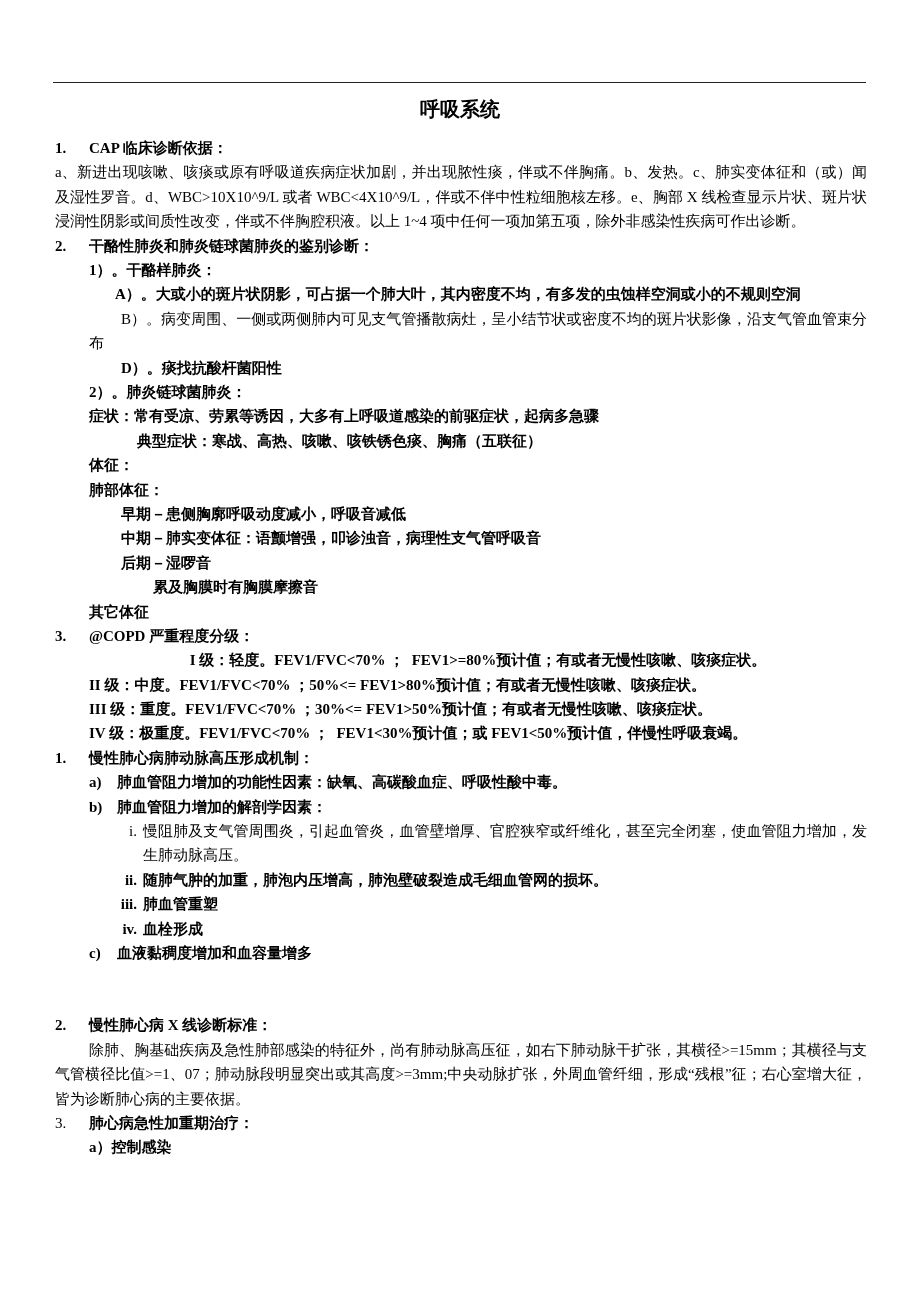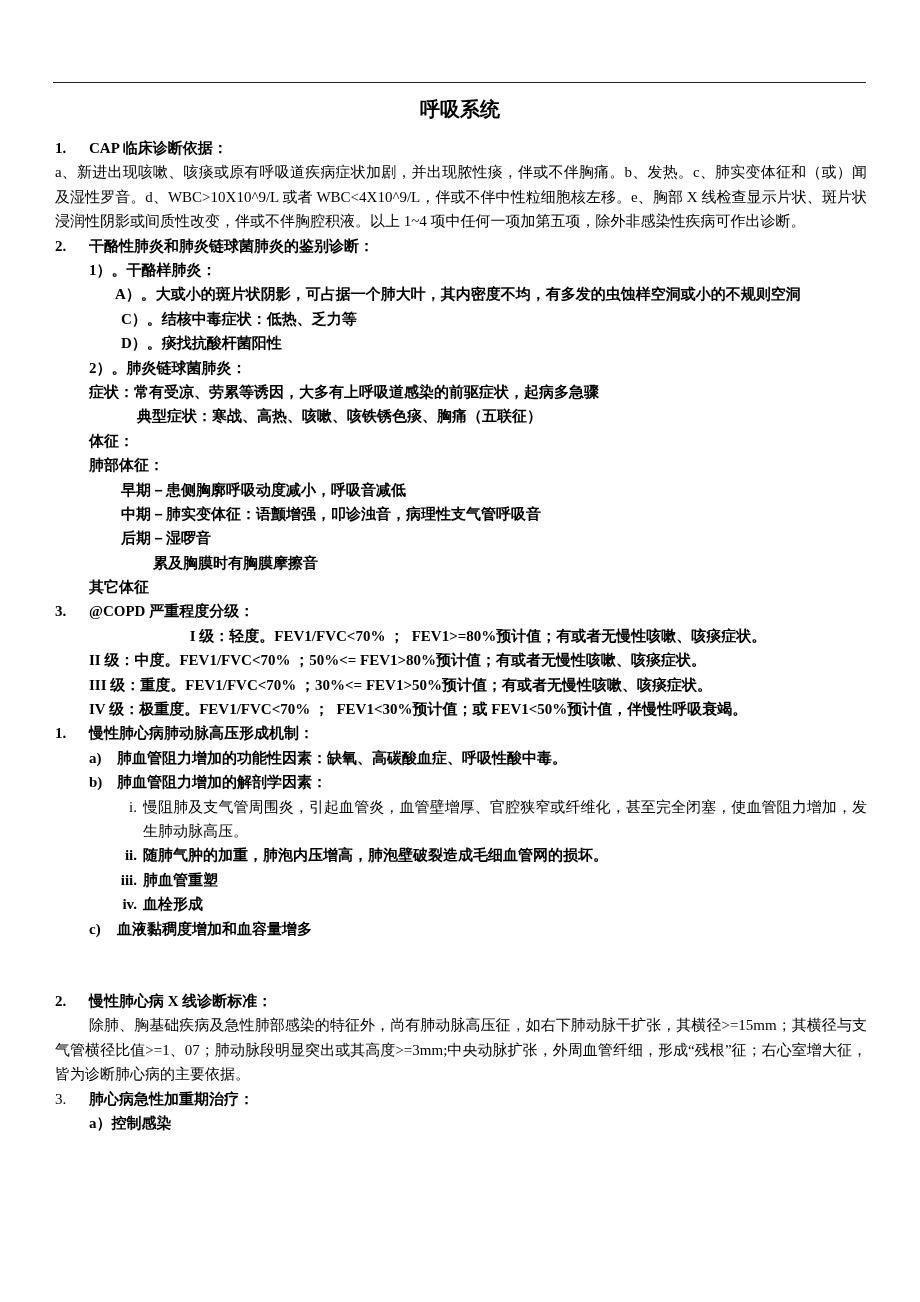--- a/index.html
+++ b/index.html
@@ -33,21 +33,21 @@
   <div class="line h">
     <span class="num">1.</span><span>CAP 临床诊断依据：</span>
   </div>
   <div class="wrap">a、新进出现咳嗽、咳痰或原有呼吸道疾病症状加剧，并出现脓性痰，伴或不伴胸痛。b、发热。c、肺实变体征和（或）闻及湿性罗音。d、WBC&gt;10X10^9/L 或者 WBC&lt;4X10^9/L，伴或不伴中性粒细胞核左移。e、胸部 X 线检查显示片状、斑片状浸润性阴影或间质性改变，伴或不伴胸腔积液。以上 1~4 项中任何一项加第五项，除外非感染性疾病可作出诊断。</div>
 
   <div class="line h">
     <span class="num">2.</span><span>干酪性肺炎和肺炎链球菌肺炎的鉴别诊断：</span>
   </div>
   <div class="line i1">1）。干酪样肺炎：</div>
   <div class="line i2">A）。大或小的斑片状阴影，可占据一个肺大叶，其内密度不均，有多发的虫蚀样空洞或小的不规则空洞</div>
-  <div class="line i2b">C）。结核中毒症状：低热、乏力等</div>
+  <div class="wrap" style="padding-left:34px;text-indent:32px;">B）。病变周围、一侧或两侧肺内可见支气管播散病灶，呈小结节状或密度不均的斑片状影像，沿支气管血管束分布</div>
   <div class="line i2b">D）。痰找抗酸杆菌阳性</div>
   <div class="line i1">2）。肺炎链球菌肺炎：</div>
   <div class="line i1">症状：常有受凉、劳累等诱因，大多有上呼吸道感染的前驱症状，起病多急骤</div>
   <div class="line i4" style="padding-left:82px;">典型症状：寒战、高热、咳嗽、咳铁锈色痰、胸痛（五联征）</div>
   <div class="line i1">体征：</div>
   <div class="line i1">肺部体征：</div>
   <div class="line i2b">早期－患侧胸廓呼吸动度减小，呼吸音减低</div>
   <div class="line i2b">中期－肺实变体征：语颤增强，叩诊浊音，病理性支气管呼吸音</div>
   <div class="line i2b">后期－湿啰音</div>
   <div class="line" style="padding-left:98px;">累及胸膜时有胸膜摩擦音</div>

